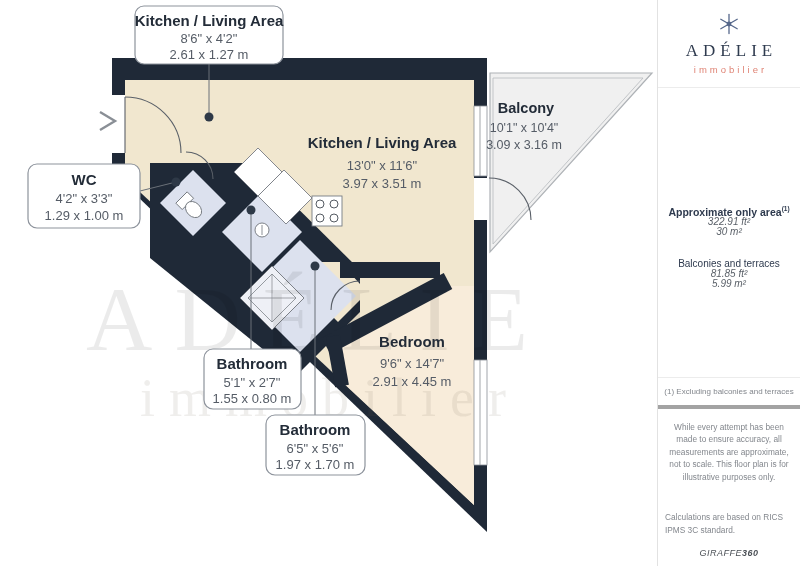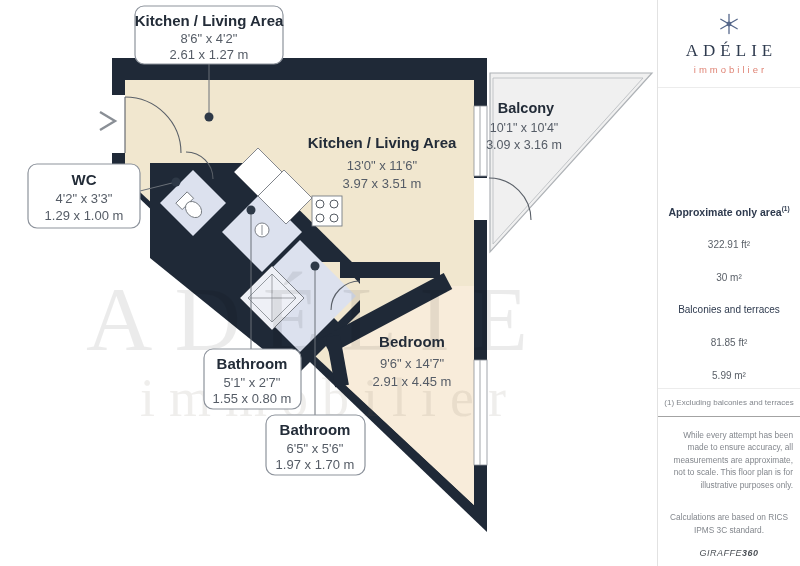--- a/index.html
+++ b/index.html
@@ -13,27 +13,27 @@
     display:flex;flex-direction:column;align-items:center;background:#fff;}
   .logo-block{width:100%;padding:13px 0 12px 0;border-bottom:1px solid #ececec;
     display:flex;flex-direction:column;align-items:center;}
   .logo-flake{margin-bottom:6px;}
   .logo-name{font-family:"Liberation Serif","DejaVu Serif",serif;font-size:17px;letter-spacing:5px;
     color:#2f3b4f;margin-left:5px;}
   .logo-sub{font-size:9.5px;letter-spacing:3px;color:#df8273;margin-top:3px;margin-left:3px;}
   .area-block{margin-top:118px;text-align:center;line-height:1.0;}
   .area-title{font-size:10.5px;font-weight:bold;color:#2e3a4e;}
   .area-title sup{font-size:6.5px;}
-  .area-val{font-size:10px;color:#5a6068;margin-top:23px;}
+  .area-val{font-size:10px;color:#5a6068;margin-top:0;font-style:italic;}
   .area-sub-title{font-size:10px;font-weight:normal;color:#2e3a4e;margin-top:22px;}
   .bottom-block{margin-top:auto;width:100%;display:flex;flex-direction:column;align-items:center;padding-bottom:8px;}
-  .footnote{width:100%;border-top:1px solid #ececec;border-bottom:1px solid #a3a3a3;
+  .footnote{width:100%;border-top:1px solid #ececec;border-bottom:4px solid #a3a3a3;
     padding:9px 0;text-align:center;font-size:8px;color:#83878d;}
-  .disclaimer{width:128px;text-align:right;font-size:8.3px;color:#83878d;line-height:1.5;margin-top:12px;}
-  .calc-note{width:128px;text-align:center;font-size:8.3px;color:#83878d;line-height:1.5;margin-top:20px;}
+  .disclaimer{width:128px;text-align:center;font-size:8.3px;color:#83878d;line-height:1.5;margin-top:12px;}
+  .calc-note{width:128px;text-align:left;font-size:8.3px;color:#83878d;line-height:1.5;margin-top:28px;}
   .giraffe{margin-top:12px;font-size:9px;color:#4a4f55;letter-spacing:.5px;font-style:italic;}
   .giraffe b{font-weight:bold;}
 
   
   .room-name{font-family:"Liberation Sans","DejaVu Sans",sans-serif;font-size:15px;font-weight:bold;fill:#232c38;}
   .room-dim{font-family:"Liberation Sans","DejaVu Sans",sans-serif;font-size:13px;fill:#555c66;}
   .wm1{font-family:"Liberation Serif","DejaVu Serif",serif;font-size:92px;letter-spacing:22px;fill:#000;opacity:.075;}
   .wm2{font-family:"Liberation Serif","DejaVu Serif",serif;font-size:54px;letter-spacing:14px;fill:#6b5f50;opacity:.10;}
 </style>
 </head>

